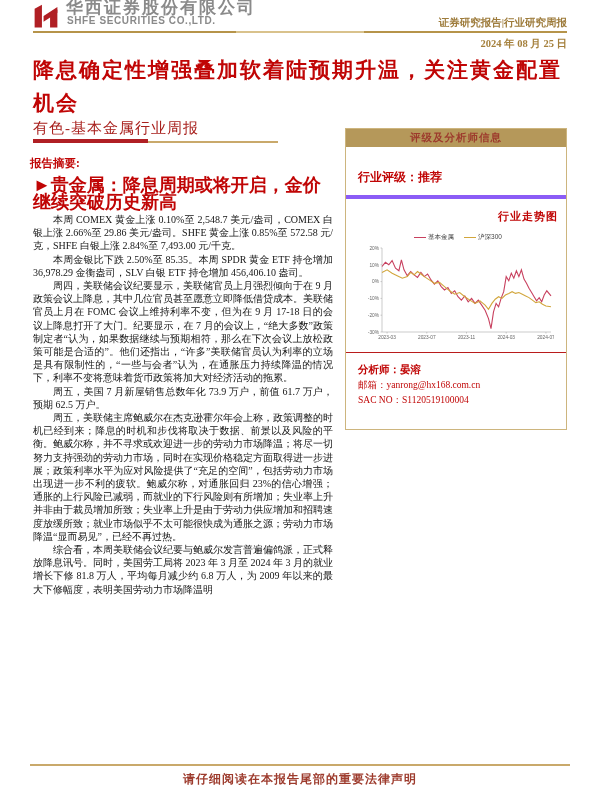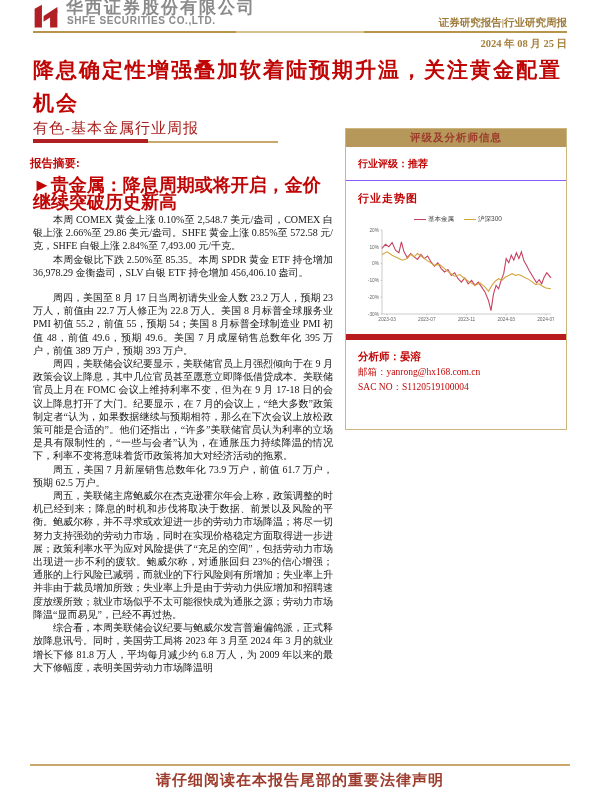--- a/index.html
+++ b/index.html
@@ -36,37 +36,37 @@
   .abstract-body { position:absolute; left:33px; top:213px; width:300px; }
   .para { font-size:10px; line-height:13.2px; color:#141414; text-align:justify;
     text-indent:2em; }
   .para.gap { margin-top:12px; }
 
   
   .sidebar { position:absolute; left:345px; top:128px; width:222px; min-height:302px;
     border:1px solid #cdb57e; background:#fff; }
   .box-head { height:18px; background:#b5985a; color:#9d3b2d; font-weight:bold;
     font-size:10.5px; text-align:center; line-height:18px; letter-spacing:1px; }
-  .rating-row { padding:10px 12px 9px 12px; border-bottom:1px solid #8b5cf6;
-    font-size:10px; font-weight:bold; color:#c00505; }
-  .chart-section { padding:10px 8px 8px 12px; border-bottom:6px solid #b91c1c; }
+  .rating-row { padding:22px 12px 9px 12px; border-bottom:4px solid #8b5cf6;
+    font-size:12px; font-weight:bold; color:#c00505; }
+  .chart-section { padding:10px 8px 8px 12px; border-bottom:1px solid #b91c1c;text-align:right; }
   .chart-title { font-size:11px; font-weight:bold; color:#c00505; letter-spacing:1px; }
   .legend-row { display:flex; justify-content:center; gap:10px; margin:9px 0 2px 0; }
   .legend-item { display:flex; align-items:center; gap:2px; font-size:6.5px; color:#444;
     font-family:"Liberation Sans", sans-serif; }
   .legend-swatch { display:inline-block; width:12px; height:1.5px; }
   .chart-svg { display:block; width:196px; height:100px; }
   .analyst-section { padding:9px 12px 12px 12px; color:#c00505; }
   .analyst-name { font-size:10.5px; font-weight:bold; line-height:16px; }
   .analyst-line { font-size:9.5px; line-height:15px; font-family:"Liberation Serif", serif; }
 
   
   .footer-rule { position:absolute; left:30px; right:30px; top:764px; height:2px; background:#c9a96b; }
   .footer-text { position:absolute; left:0; right:0; top:771px; text-align:center;
-    font-size:15px; font-weight:bold; color:#9d3b2d; letter-spacing:1px; }
+    font-size:12px; font-weight:bold; color:#9d3b2d; letter-spacing:1px; }
 </style>
 </head>
 <body>
 
 <div class="page">
 
   <svg class="logo-mark" viewBox="0 0 32 32">
     <path fill="#b01f24" d="M2 7 L11 2 L11 30 L2 30 Z"></path>
     <path fill="#b01f24" d="M13 16 L30 5 L30 12 L13 23 Z"></path>
     <path fill="#b01f24" d="M21 13 L30 8 L30 30 L21 30 Z"></path>
@@ -80,21 +80,20 @@
   <div class="main-title">降息确定性增强叠加软着陆预期升温，关注黄金配置机会</div>
   <div class="sub-title">有色-基本金属行业周报</div>
   <div class="sub-rule-red"></div>
   <div class="sub-rule-gold"></div>
 
   <div class="abstract-heading">报告摘要:</div>
   <div class="abstract-bullet">►贵金属：降息周期或将开启，金价继续突破历史新高</div>
   <div class="abstract-body">
       <p class="para">本周 COMEX 黄金上涨 0.10%至 2,548.7 美元/盎司，COMEX 白银上涨 2.66%至 29.86 美元/盎司。SHFE 黄金上涨 0.85%至 572.58 元/克，SHFE 白银上涨 2.84%至 7,493.00 元/千克。</p>
       <p class="para">本周金银比下跌 2.50%至 85.35。本周 SPDR 黄金 ETF 持仓增加 36,978.29 金衡盎司，SLV 白银 ETF 持仓增加 456,406.10 盎司。</p>
-      <p class="para gap">周四，美国至 8 月 17 日当周初请失业金人数 23.2 万人，预期 23 万人，前值由 22.7 万人修正为 22.8 万人。美国 8 月标普全球服务业 PMI 初值 55.2，前值 55，预期 54；美国 8 月标普全球制造业 PMI 初值 48，前值 49.6，预期 49.6。美国 7 月成屋销售总数年化 395 万户，前值 389 万户，预期 393 万户。</p>
       <p class="para">周四，美联储会议纪要显示，美联储官员上月强烈倾向于在 9 月政策会议上降息，其中几位官员甚至愿意立即降低借贷成本。美联储官员上月在 FOMC 会议上维持利率不变，但为在 9 月 17-18 日的会议上降息打开了大门。纪要显示，在 7 月的会议上，“绝大多数”政策制定者“认为，如果数据继续与预期相符，那么在下次会议上放松政策可能是合适的”。他们还指出，“许多”美联储官员认为利率的立场是具有限制性的，“一些与会者”认为，在通胀压力持续降温的情况下，利率不变将意味着货币政策将加大对经济活动的拖累。</p>
       <p class="para">周五，美国 7 月新屋销售总数年化 73.9 万户，前值 61.7 万户，预期 62.5 万户。</p>
       <p class="para">周五，美联储主席鲍威尔在杰克逊霍尔年会上称，政策调整的时机已经到来；降息的时机和步伐将取决于数据、前景以及风险的平衡。鲍威尔称，并不寻求或欢迎进一步的劳动力市场降温；将尽一切努力支持强劲的劳动力市场，同时在实现价格稳定方面取得进一步进展；政策利率水平为应对风险提供了“充足的空间”，包括劳动力市场出现进一步不利的疲软。鲍威尔称，对通胀回归 23%的信心增强；通胀的上行风险已减弱，而就业的下行风险则有所增加；失业率上升并非由于裁员增加所致；失业率上升是由于劳动力供应增加和招聘速度放缓所致；就业市场似乎不太可能很快成为通胀之源；劳动力市场降温“显而易见”，已经不再过热。</p>
       <p class="para">综合看，本周美联储会议纪要与鲍威尔发言普遍偏鸽派，正式释放降息讯号。同时，美国劳工局将 2023 年 3 月至 2024 年 3 月的就业增长下修 81.8 万人，平均每月减少约 6.8 万人，为 2009 年以来的最大下修幅度，表明美国劳动力市场降温明</p>
     </div>
 
   <div class="sidebar">
     <div class="box-head">评级及分析师信息</div>
     <div class="rating-row">
       <span>行业评级：</span><span>推荐</span>

